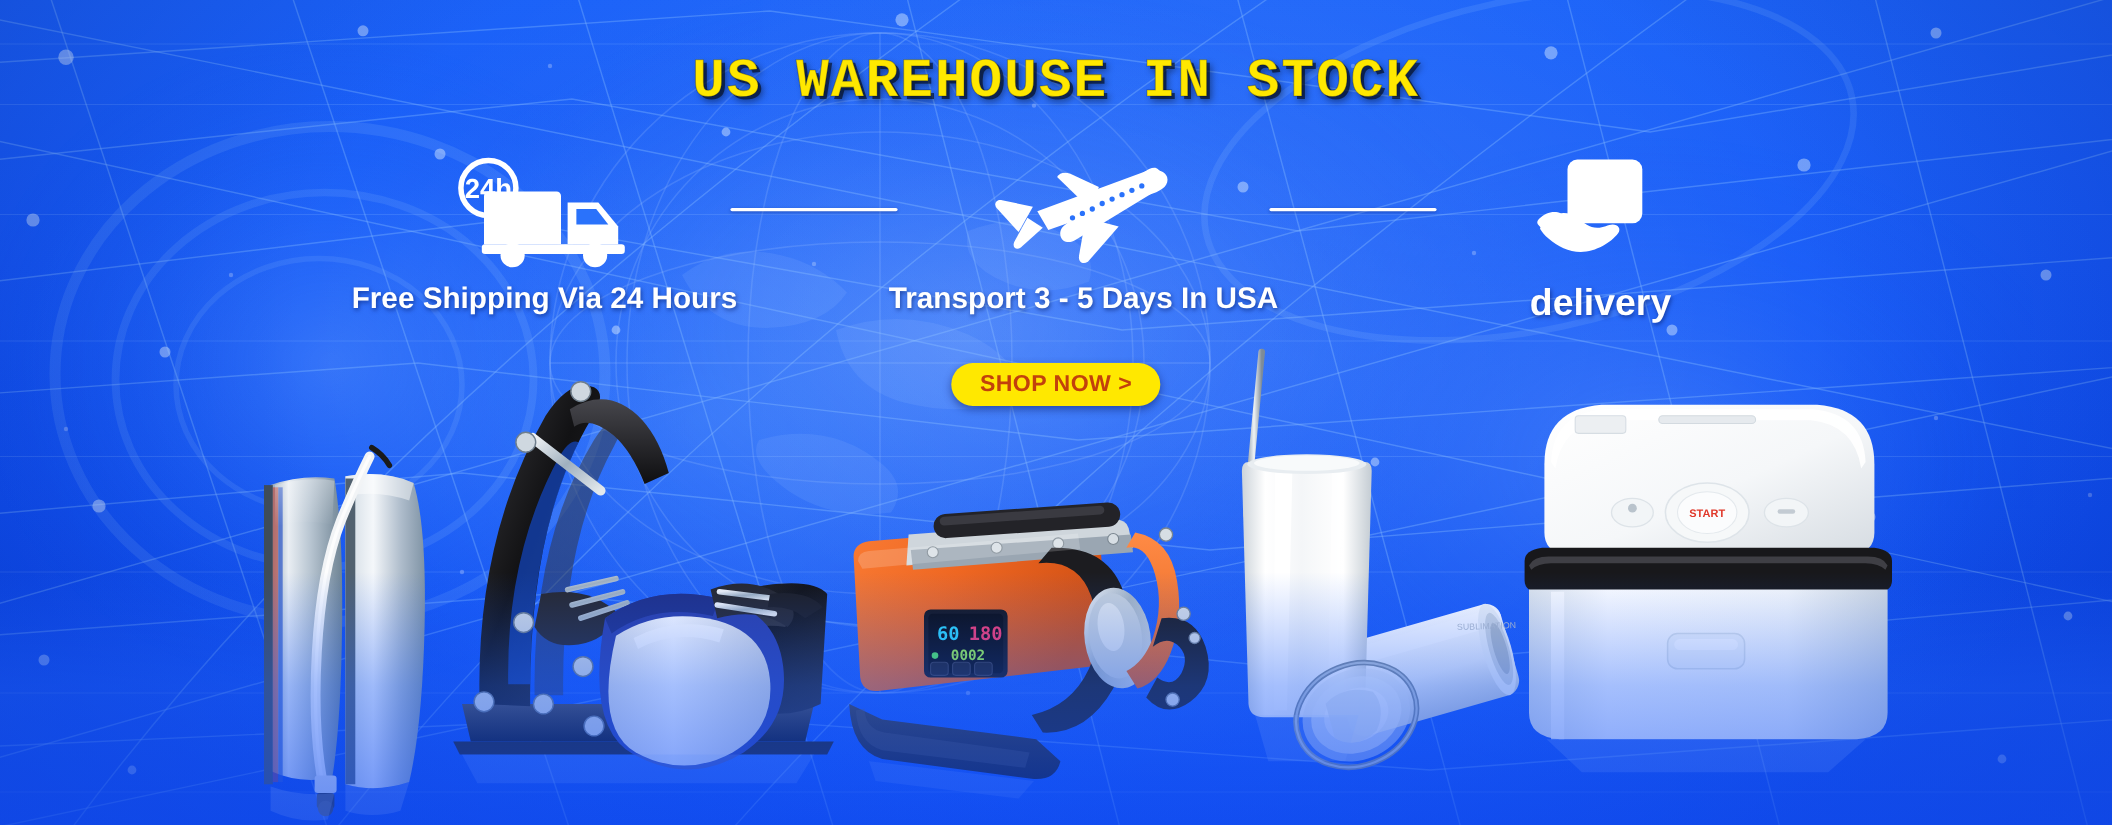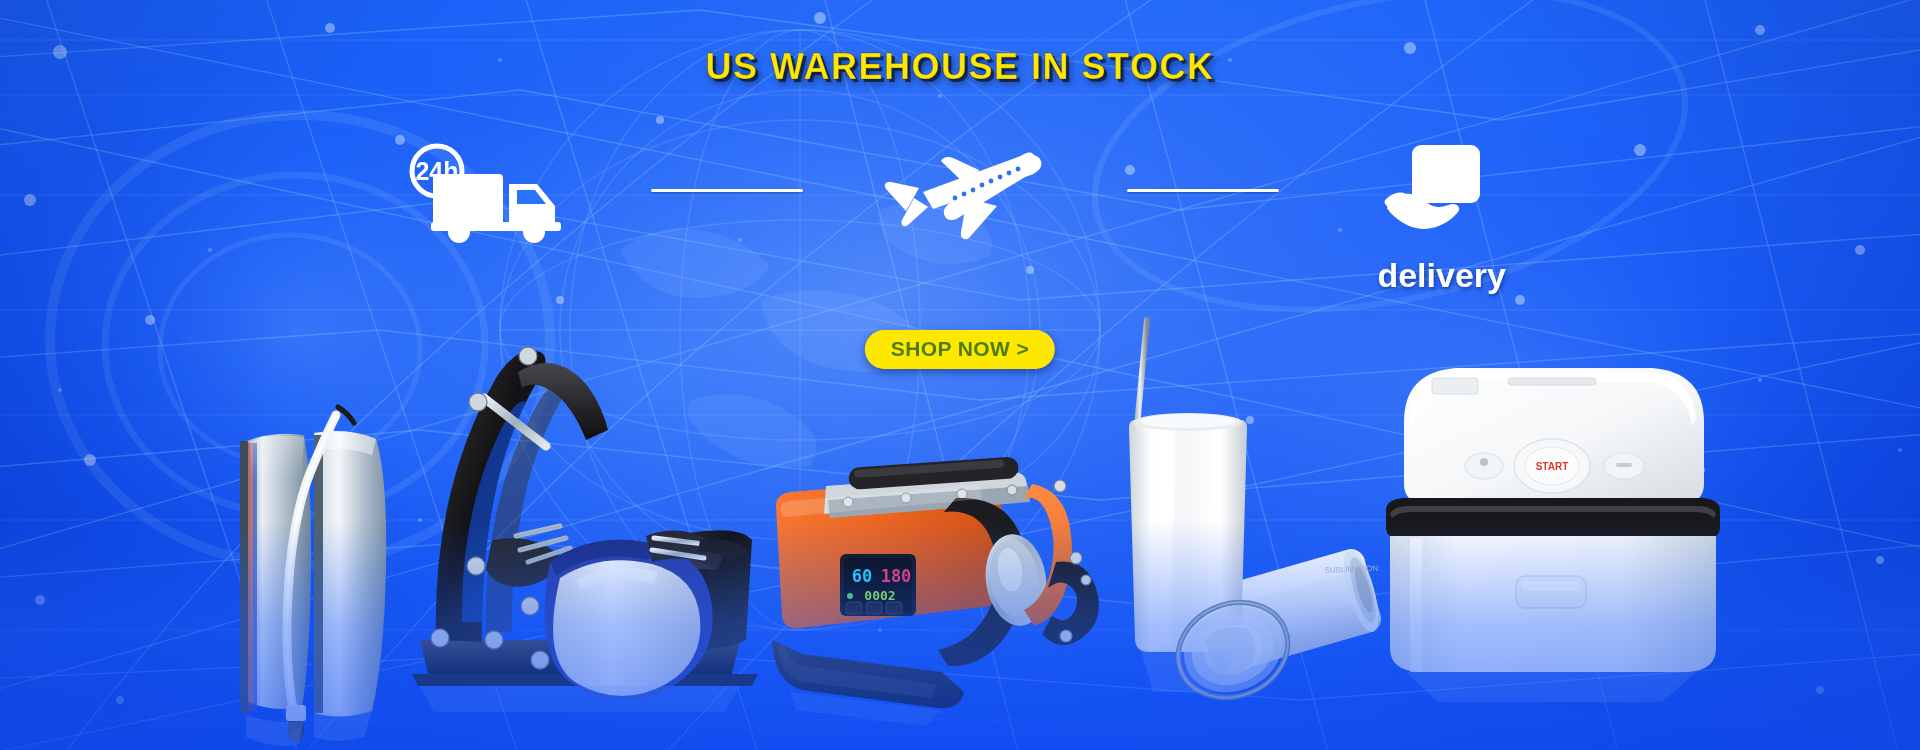--- a/index.html
+++ b/index.html
@@ -27,22 +27,22 @@
     background:radial-gradient(ellipse 1250px 760px at 960px 300px, rgba(255,255,255,0.10) 0%, rgba(255,255,255,0.0) 55%, rgba(0,20,120,0.30) 100%);
   }
   .floor-glow {
     position:absolute; left:0; right:0; bottom:0; height:230px; pointer-events:none;
     background:linear-gradient(180deg, rgba(10,60,220,0) 0%, rgba(30,95,250,0.40) 45%, rgba(20,80,245,0.62) 100%);
   }
 
   
   .headline {
     position:absolute; top:46px; left:0; width:1920px; text-align:center;
-    font-size:36px; font-weight:bold; letter-spacing:1.5px; color:#ffe800;
-    font-family:Liberation Sans, sans-serif;
+    font-size:50px; font-weight:bold; letter-spacing:1.5px; color:#ffe800;
+    font-family:Liberation Mono, monospace;
     text-shadow: 3px 3px 0 rgba(0,0,0,.55), 4px 5px 7px rgba(0,0,0,.45);
     -webkit-text-stroke:1px rgba(0,0,0,.25);
     white-space:nowrap;
   }
 
   
   .features {
     position:absolute; top:134px; left:330px; width:1270px; height:180px;
     display:flex; align-items:flex-start; justify-content:space-between;
   }
@@ -59,21 +59,21 @@
     width:160px; height:112px; display:flex; align-items:center; justify-content:center; flex:0 0 auto;
   }
   .connector .line {
     width:152px; height:3px; background:#ffffff; border-radius:2px;
     box-shadow:0 1px 3px rgba(0,20,90,.4);
   }
 
   
   .shop-now {
     position:absolute; top:330px; left:50%; transform:translateX(-50%);
-    background:#ffe800; color:#4d7c0f; border:none; border-radius:22px;
+    background:#ffe800; color:#c2410c; border:none; border-radius:22px;
     padding:7px 26px 8px; font-size:21px; font-weight:bold; letter-spacing:.4px;
     font-family:"Liberation Sans", sans-serif; cursor:pointer;
     box-shadow:0 3px 8px rgba(0,10,70,.45); white-space:nowrap;
   }
 
   
   .products { position:absolute; inset:0; pointer-events:none; }
   .product { position:absolute;text-decoration:underline; }
   .p-plates  { left:210px;  top:405px; width:200px; height:340px; }
   .p-press   { left:400px;  top:340px; width:370px; height:365px; }
@@ -230,20 +230,21 @@
 
           <path d="M116 52 h18 l11 14 h-29 z" fill="#2a72fb"></path>
 
           <circle cx="58" cy="94" r="11" fill="#ffffff"></circle>
           <circle cx="133" cy="94" r="11" fill="#ffffff"></circle>
 
           <circle cx="36" cy="33" r="25" fill="none" stroke="#ffffff" stroke-width="5"></circle>
           <text x="36" y="42" text-anchor="middle" font-family="Liberation Sans, sans-serif" font-size="25" font-weight="bold" fill="#ffffff">24h</text>
         </svg>
       </div>
+      <div class="caption">Free Shipping Via 24 Hours</div>
     </div>
 
     <div class="connector">
       <div class="line"></div>
     </div>
 
     <div class="feature f2">
       <div class="icon-wrap">
         <svg width="165" height="100" viewBox="0 0 165 100">
           <g fill="#ffffff">
@@ -263,20 +264,21 @@
               <circle cx="81" cy="54" r="2.4"></circle>
             <circle cx="90" cy="50" r="2.4"></circle>
               <circle cx="99" cy="45" r="2.4"></circle>
             <circle cx="108" cy="41" r="2.4"></circle>
               <circle cx="117" cy="37" r="2.4"></circle>
             <circle cx="126" cy="33" r="2.4"></circle>
               <circle cx="135" cy="29" r="2.4"></circle>
           </g>
         </svg>
       </div>
+      <div class="caption">Transport 3 - 5 Days In USA</div>
     </div>
 
     <div class="connector">
       <div class="line"></div>
     </div>
 
     <div class="feature f3">
       <div class="icon-wrap">
         <svg width="120" height="102" viewBox="0 0 120 102">
           <rect x="30" y="6" width="68" height="58" rx="9" fill="#ffffff"></rect>

